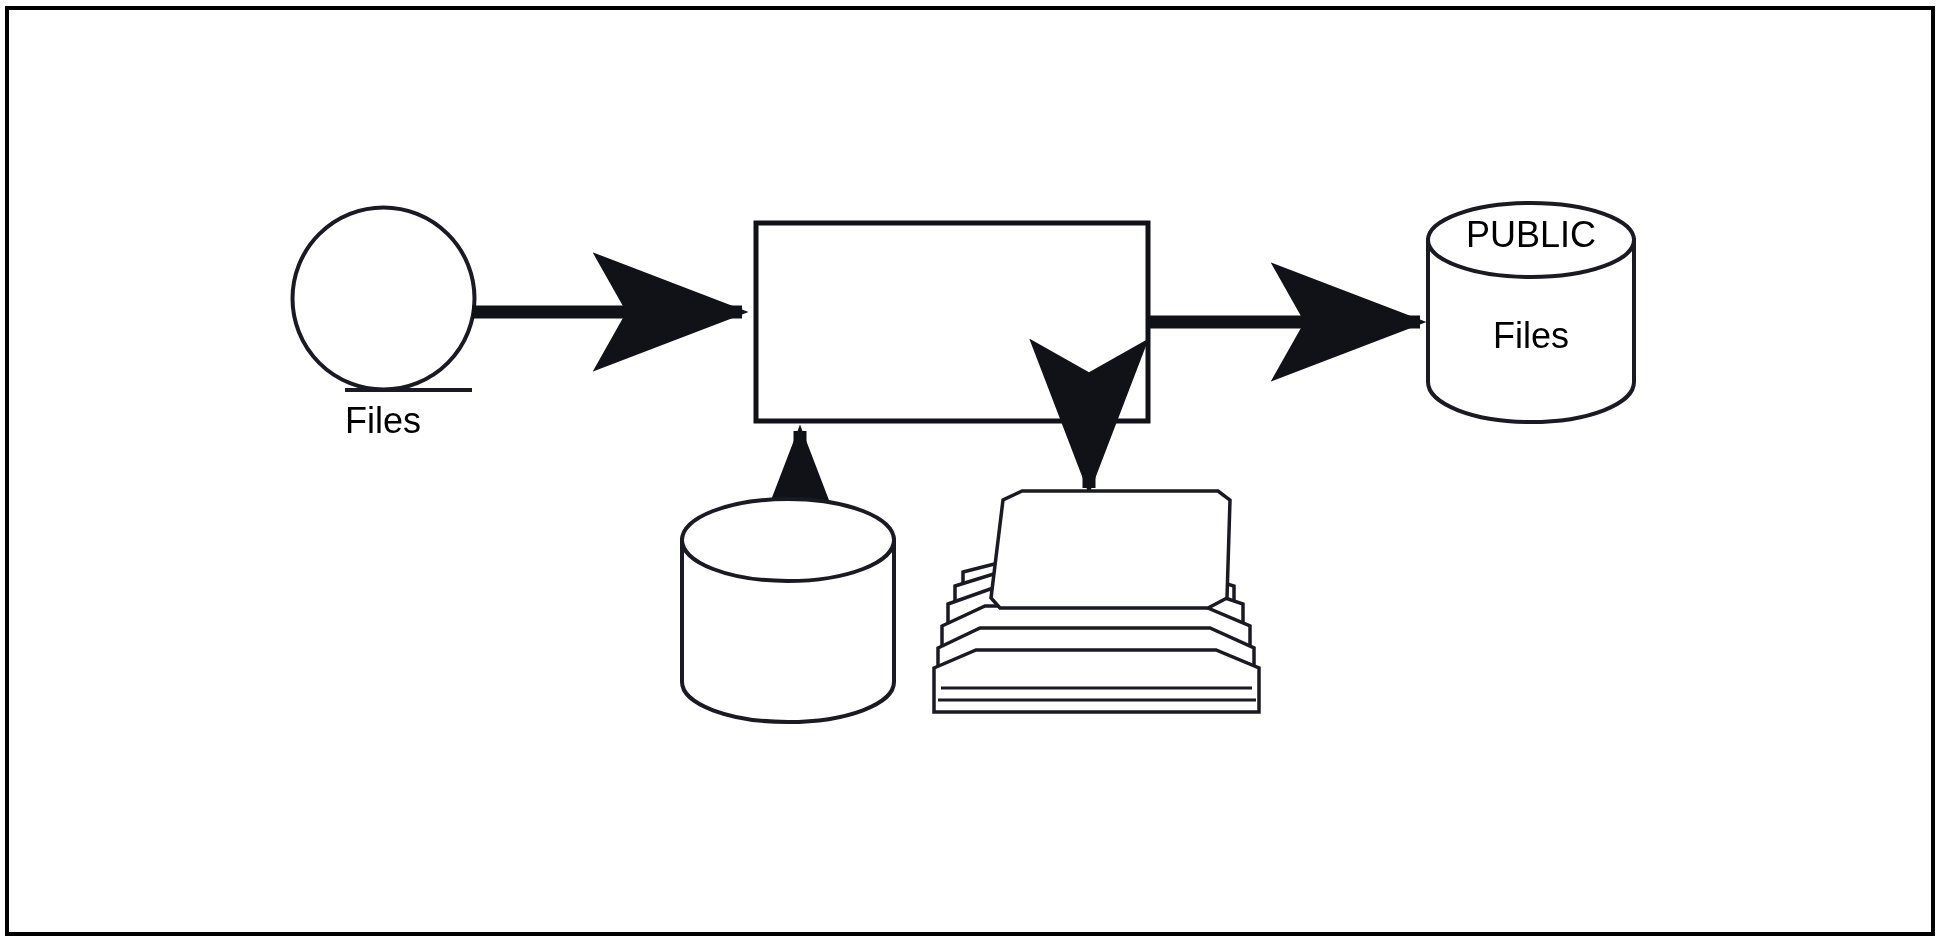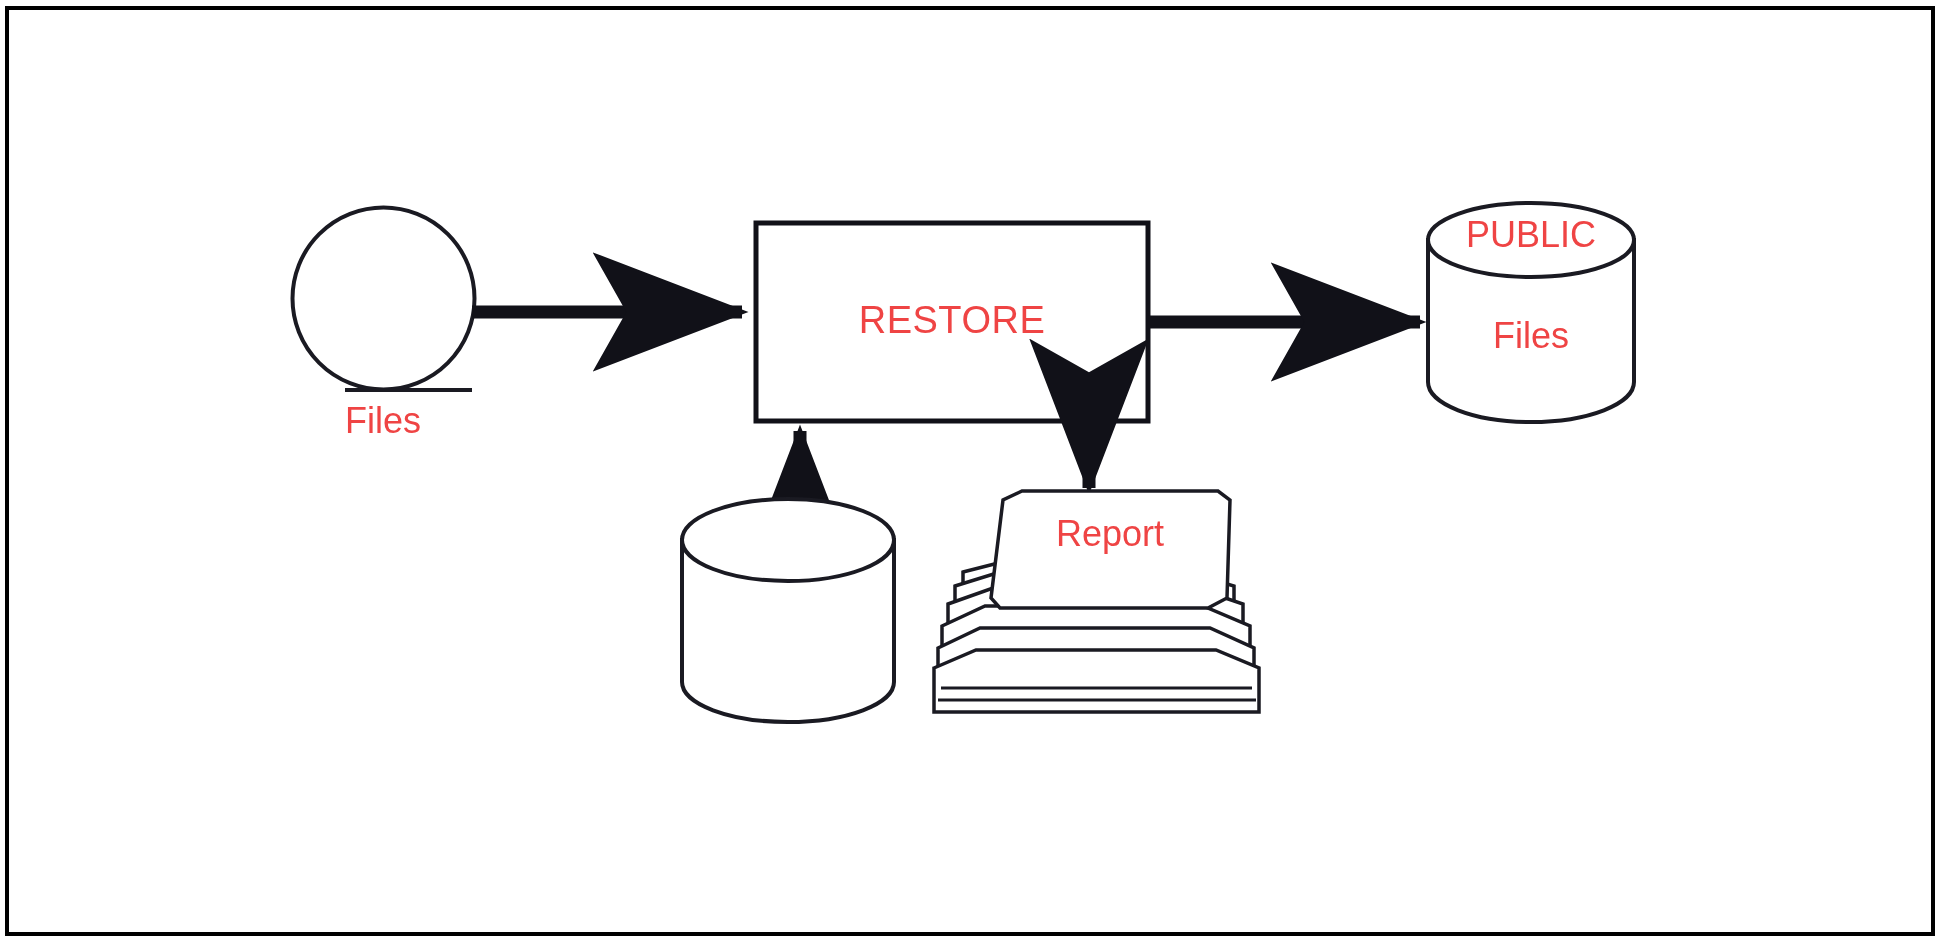--- a/index.html
+++ b/index.html
@@ -29,21 +29,21 @@
   }
   #canvas {
     position: absolute;
     left: 0;
     top: 0;
     width: 1942px;
     height: 943px;
   }
   .dg-text {
     position: absolute;
-    color: #ef4444;
+    color: #000000;
     font-family: "Liberation Sans", sans-serif;
     white-space: nowrap;
     text-align: center;
     line-height: 1.15;
     user-select: none;
   }
   #lbl-files-tape {
     left: 258px;
     top: 400px;
     width: 250px;
@@ -146,22 +146,20 @@
       <path d="M934,668 L976,650 L1216,650 L1259,668 L1259,712 L934,712 Z" fill="#ffffff" stroke="#1a1a22" stroke-width="3.5"></path>
       <line x1="941" y1="688" x2="1252" y2="688" stroke="#1a1a22" stroke-width="3"></line>
       <line x1="938" y1="700" x2="1256" y2="700" stroke="#1a1a22" stroke-width="3"></line>
 
       <path d="M1022,491 L1218,491 L1230,500 L1227,598 L1208,608 L1000,608 L991,598 L1003,500 Z" fill="#ffffff" stroke="#1a1a22" stroke-width="3.5"></path>
     </g>
   </svg>
 
   <div class="dg-text" id="lbl-files-tape">Files</div>
 
-  <div class="dg-text" id="lbl-restore">RESTORE</div>
 
   <div class="dg-text" id="lbl-public">PUBLIC</div>
 
   <div class="dg-text" id="lbl-public-files">Files</div>
 
 
-  <div class="dg-text" id="lbl-report">Report</div>
 
 </div>
 
 </body></html>

